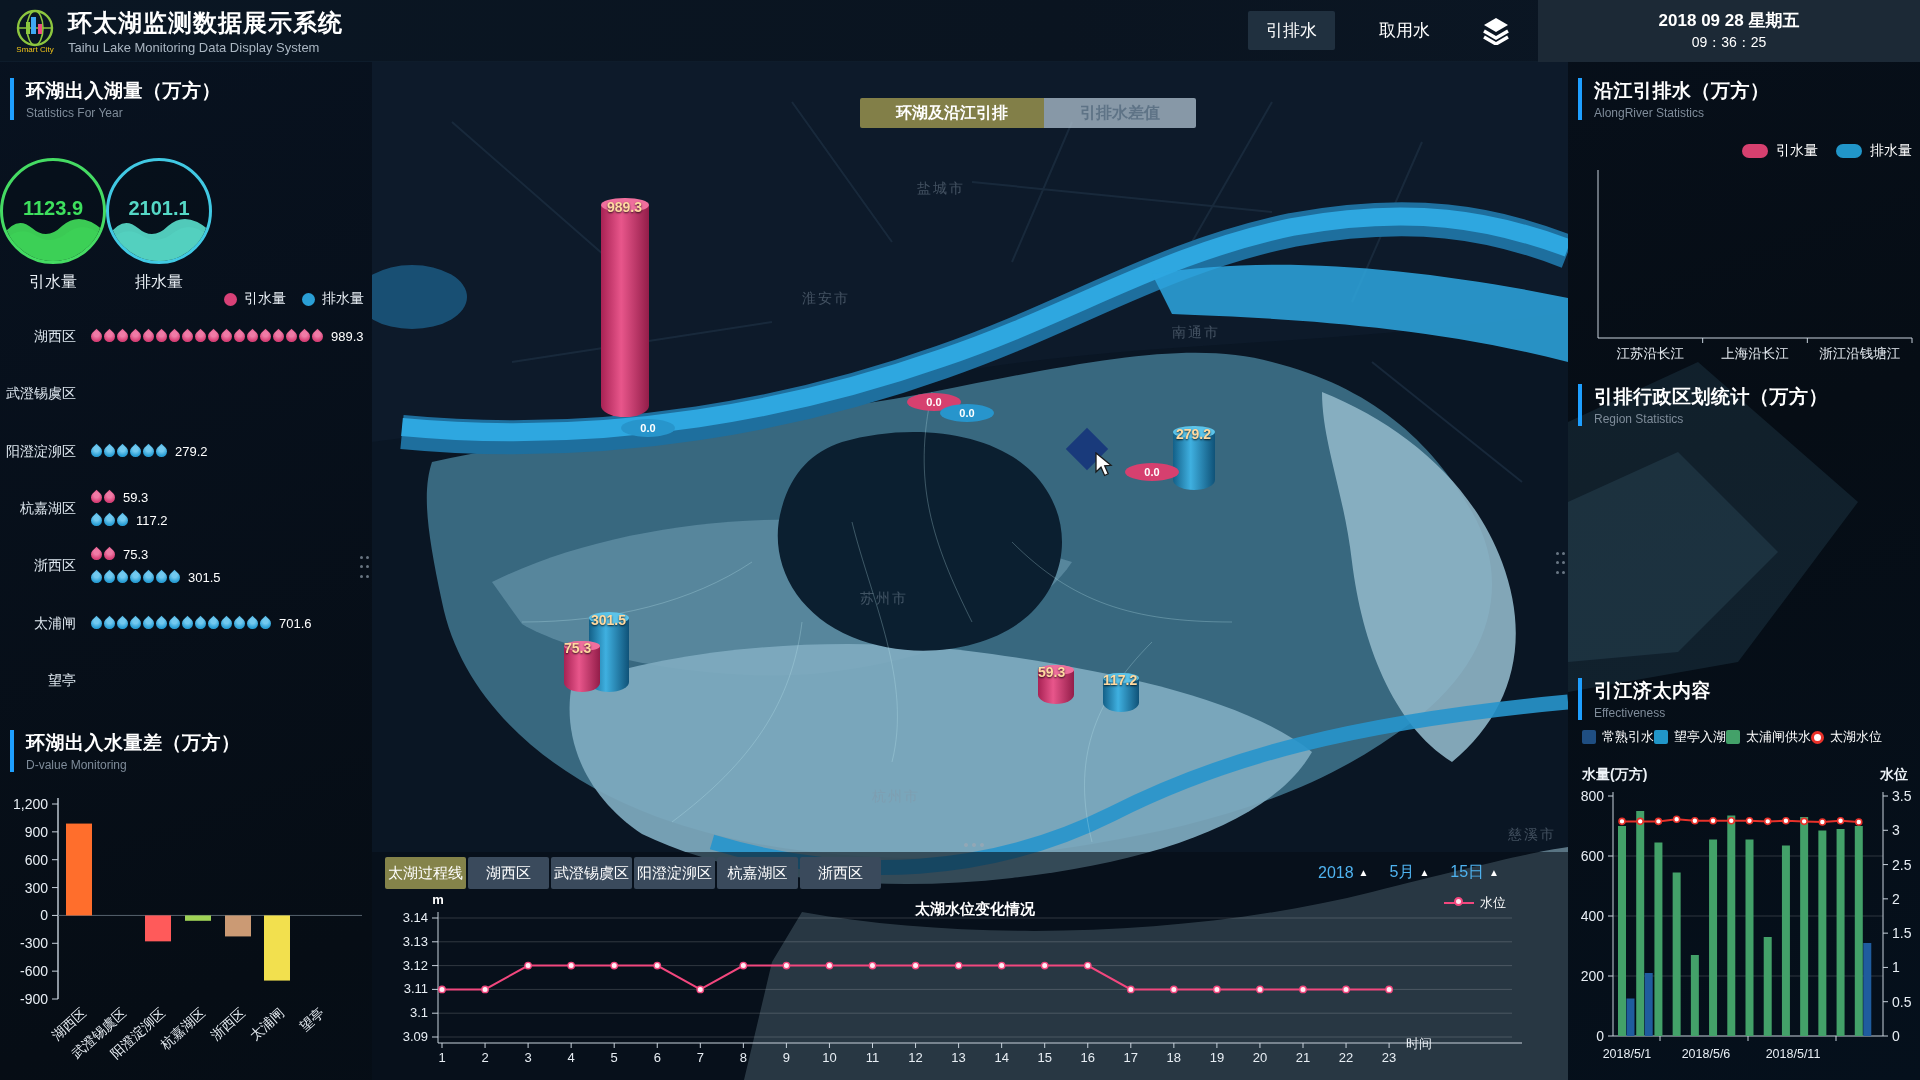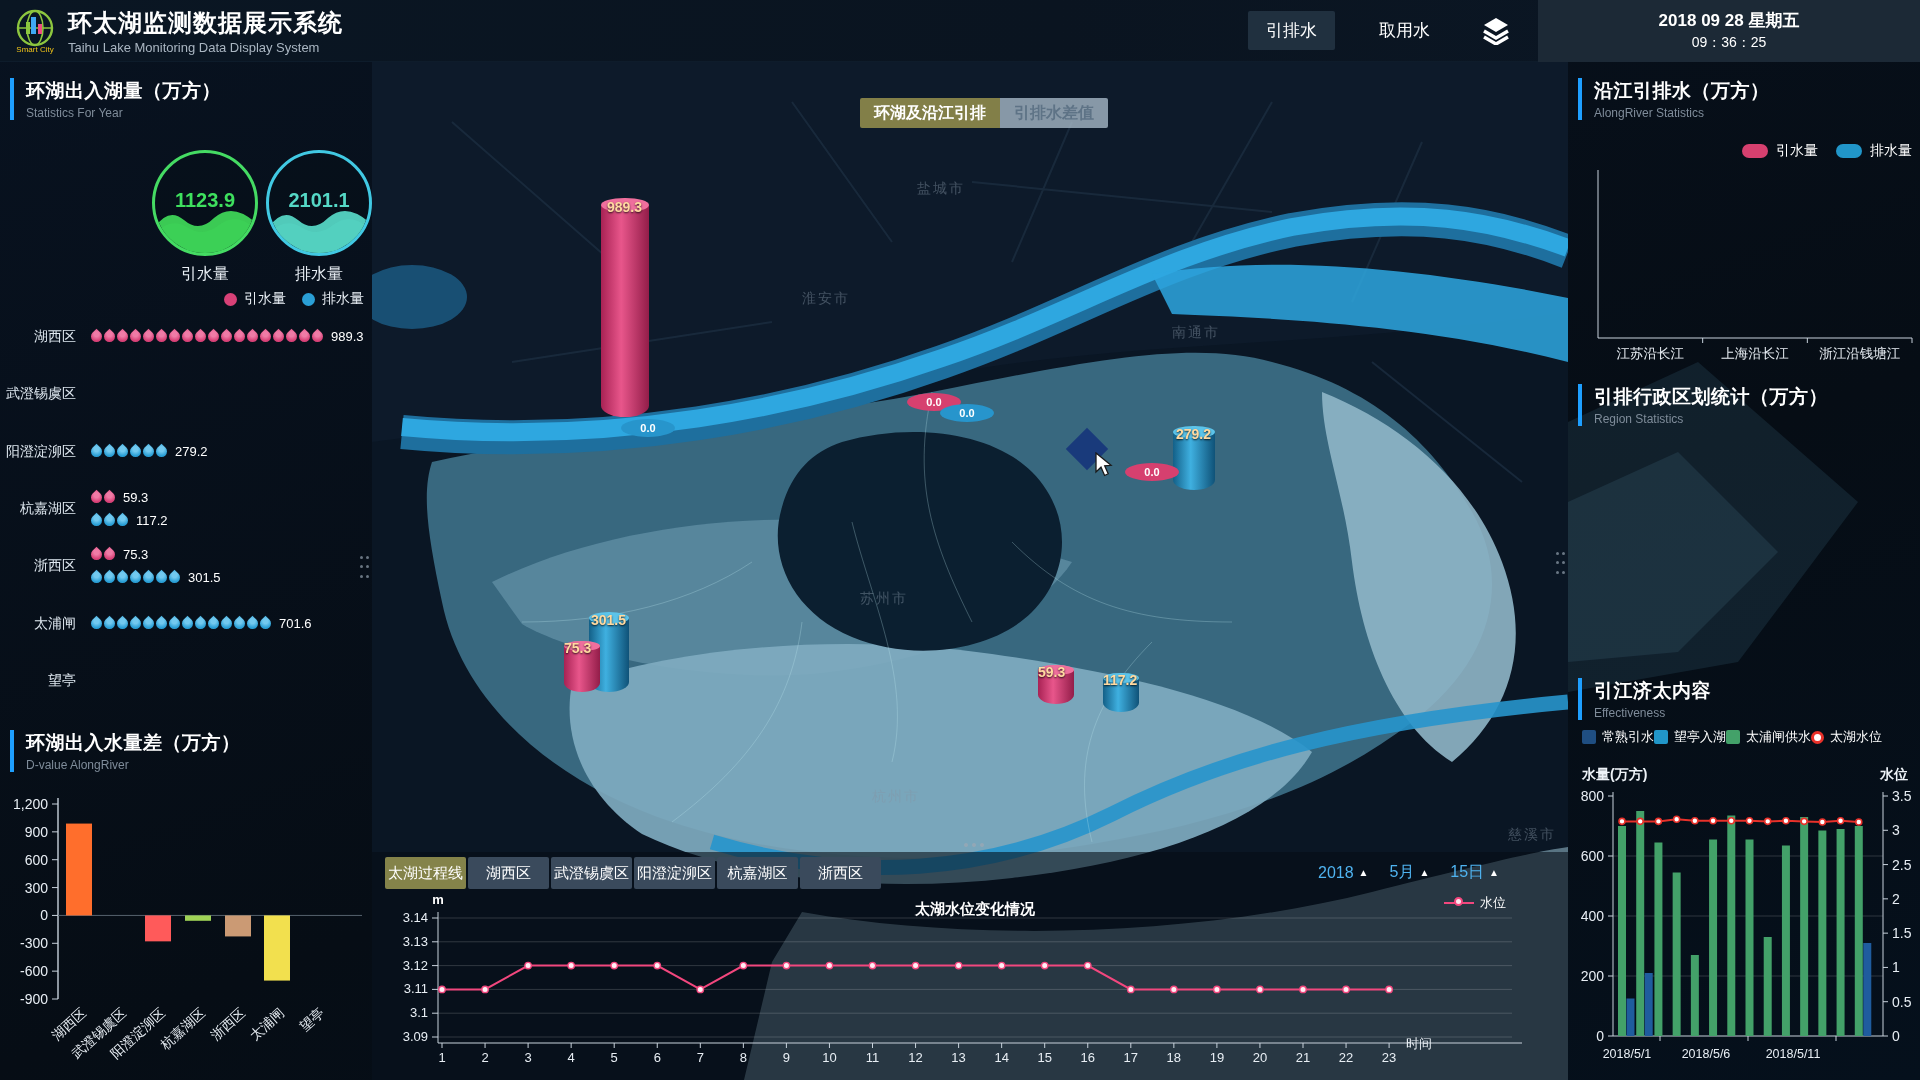--- a/index.html
+++ b/index.html
@@ -24,21 +24,21 @@
   #date-box .t { font-size:14px; margin-top:2px; }
 
   
   .sec-head { border-left:4px solid #1e9fff; padding-left:12px; }
   .sec-head .t { font-size:19px; font-weight:bold; color:#fff; letter-spacing:0.5px; }
   .sec-head .s { font-size:12px; color:#7f8c9a; margin-top:2px; }
 
   
   #left-panel { position:absolute; left:0; top:62px; width:372px; height:1018px; z-index:20; }
   #lp-head1 { position:absolute; left:10px; top:16px; }
-  #gauges { position:absolute; left:0; top:88px; width:372px; height:130px; display:flex; justify-content:flex-end;gap:8px; }
+  #gauges { position:absolute; left:0; top:96px; width:372px; height:130px; display:flex; justify-content:flex-start; }
   .gauge { position:relative; width:106px; height:106px; border-radius:50%; overflow:hidden; background:rgba(6,14,22,0.4); }
   .gauge svg { position:absolute; left:0; top:0; }
   .gauge .val { position:absolute; width:100%; text-align:center; top:36px; font-size:20px; font-weight:bold; }
   .gauge-label { text-align:center; font-size:16px; color:#e9eff5; margin-top:8px; }
   #gauge-legend { position:absolute; right:8px; top:228px; display:flex; gap:16px; align-items:center; }
   #gauge-legend .item { display:flex; align-items:center; gap:7px; font-size:14px; color:#e9eff5; cursor:pointer; }
   #gauge-legend .dot { width:13px; height:13px; border-radius:50%; }
   #stat-rows { position:absolute; left:0; top:246px; width:372px; height:402px; display:flex; flex-direction:column; }
   .srow { flex:1; display:flex; align-items:center; }
   .srow .lbl { width:76px; text-align:right; font-size:14px; color:#dfe8f0; flex-shrink:0; }
@@ -47,21 +47,21 @@
   .drop { display:inline-block; width:11px; height:11px; border-radius:0 50% 50% 50%; transform:rotate(45deg); margin:0 1px; }
   .drop.pink { background:radial-gradient(circle at 35% 35%, #ef7ba6 0 25%, #d84177 65%); }
   .drop.blue { background:radial-gradient(circle at 35% 35%, #72c9ef 0 25%, #2a9fd6 65%); }
   .dropline .v { margin-left:7px; font-size:13px; color:#fff; }
   #lp-head2 { position:absolute; left:10px; top:668px; }
   #dvalue-chart { position:absolute; left:0; top:724px; width:372px; height:294px; }
 
   
   #map { position:absolute; left:372px; top:62px; width:1196px; height:1018px; overflow:hidden; }
   #map-toggle { position:absolute; left:488px; top:36px; display:flex; z-index:12; }
-  .tg { height:30px; line-height:30px; padding:0 14px; font-size:16px; font-weight:bold; cursor:pointer; }
+  .tg { height:30px; line-height:30px; padding:0 36px; font-size:16px; font-weight:bold; cursor:pointer; }
   .tg.active { background:#827f48; color:#fff; border-radius:2px 0 0 2px; }
   .tg.inactive { background:rgba(170,189,203,0.78); color:#5e7386; border-radius:0 2px 2px 0; }
   .city-label { position:absolute; font-size:14px; color:#8494a4; opacity:0.45; z-index:4; letter-spacing:2px; }
   .marker { position:absolute; z-index:8; }
   .cyl-top { position:absolute; border-radius:50%; }
   .cyl-body { position:absolute; }
   .cyl-label { position:absolute; font-size:14px; font-weight:bold; color:#ffd9a0; text-shadow:0 1px 2px rgba(0,0,0,0.8); white-space:nowrap; z-index:9; }
   .disc { position:absolute; border-radius:50%; text-align:center; font-size:11px; font-weight:bold; color:#fff; z-index:8; }
   .handle-v { position:absolute; width:10px; height:26px; display:grid; grid-template-columns:3px 3px; gap:2px 3px; z-index:30; cursor:pointer; }
   .handle-v i { width:3px; height:3px; border-radius:50%; background:#8a97a4; opacity:0.75; }
@@ -368,21 +368,21 @@
             </div>
           </div>
         </div>
         <div class="srow">
           <div class="lbl">望亭</div>
           <div class="lines"></div>
         </div>
       </div>
     <div id="lp-head2" class="sec-head">
       <div class="t">环湖出入水量差（万方）</div>
-      <div class="s">D-value AlongRiver</div>
+      <div class="s">D-value Monitoring</div>
     </div>
     <div id="dvalue-chart"><svg width="372" height="294" viewBox="0 0 372 294">
           <line x1="58" y1="12" x2="58" y2="213" stroke="#c8d2dc" stroke-width="1.4"></line>
           <line x1="52" y1="18" x2="58" y2="18" stroke="#c8d2dc"></line>
           <text x="48" y="23" text-anchor="end" font-size="14" fill="#e8eef4">1,200</text>
           <line x1="52" y1="45.85714285714286" x2="58" y2="45.85714285714286" stroke="#c8d2dc"></line>
           <text x="48" y="50.85714285714286" text-anchor="end" font-size="14" fill="#e8eef4">900</text>
           <line x1="52" y1="73.71428571428572" x2="58" y2="73.71428571428572" stroke="#c8d2dc"></line>
           <text x="48" y="78.71428571428572" text-anchor="end" font-size="14" fill="#e8eef4">600</text>
           <line x1="52" y1="101.57142857142857" x2="58" y2="101.57142857142857" stroke="#c8d2dc"></line>

